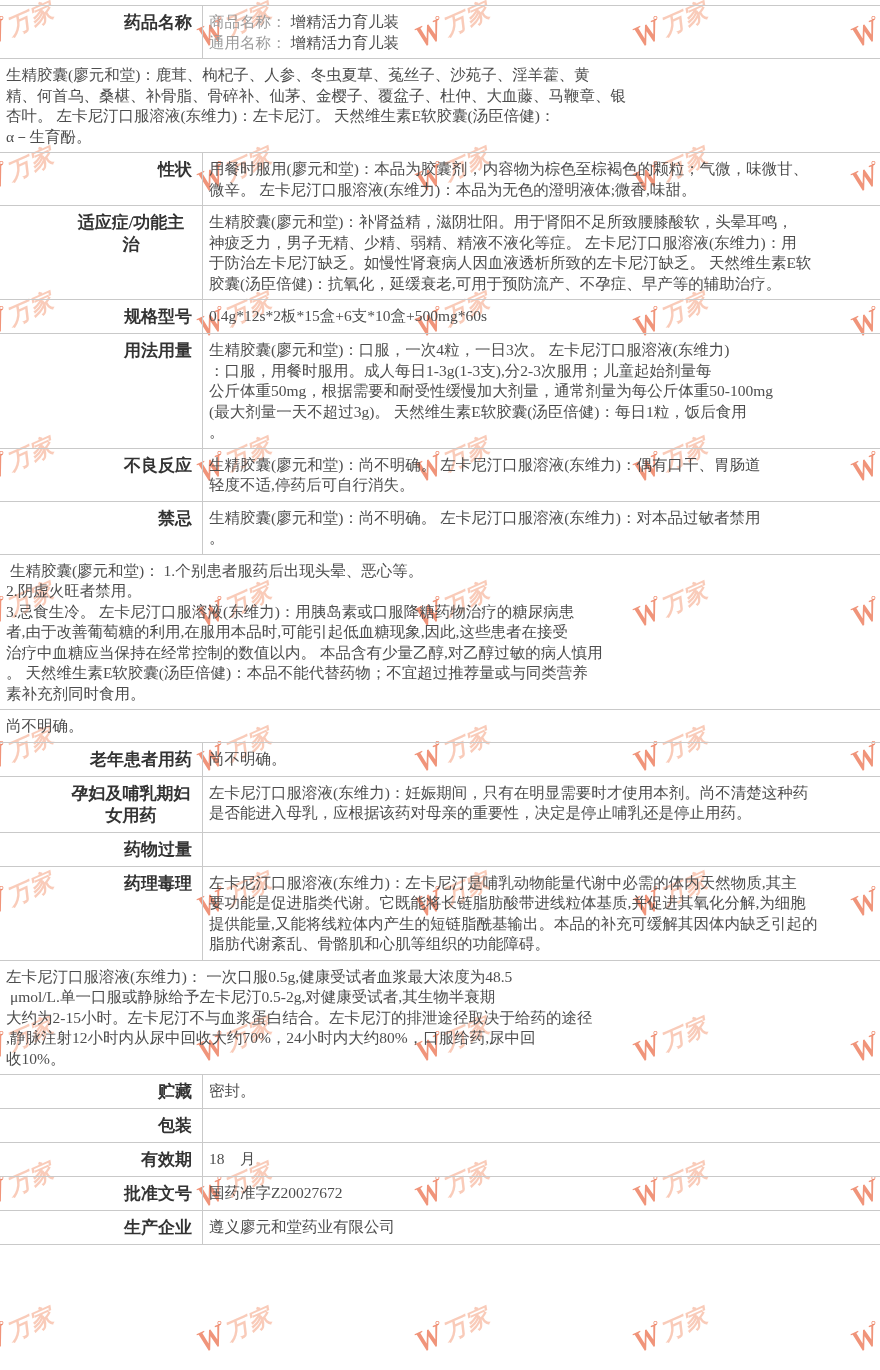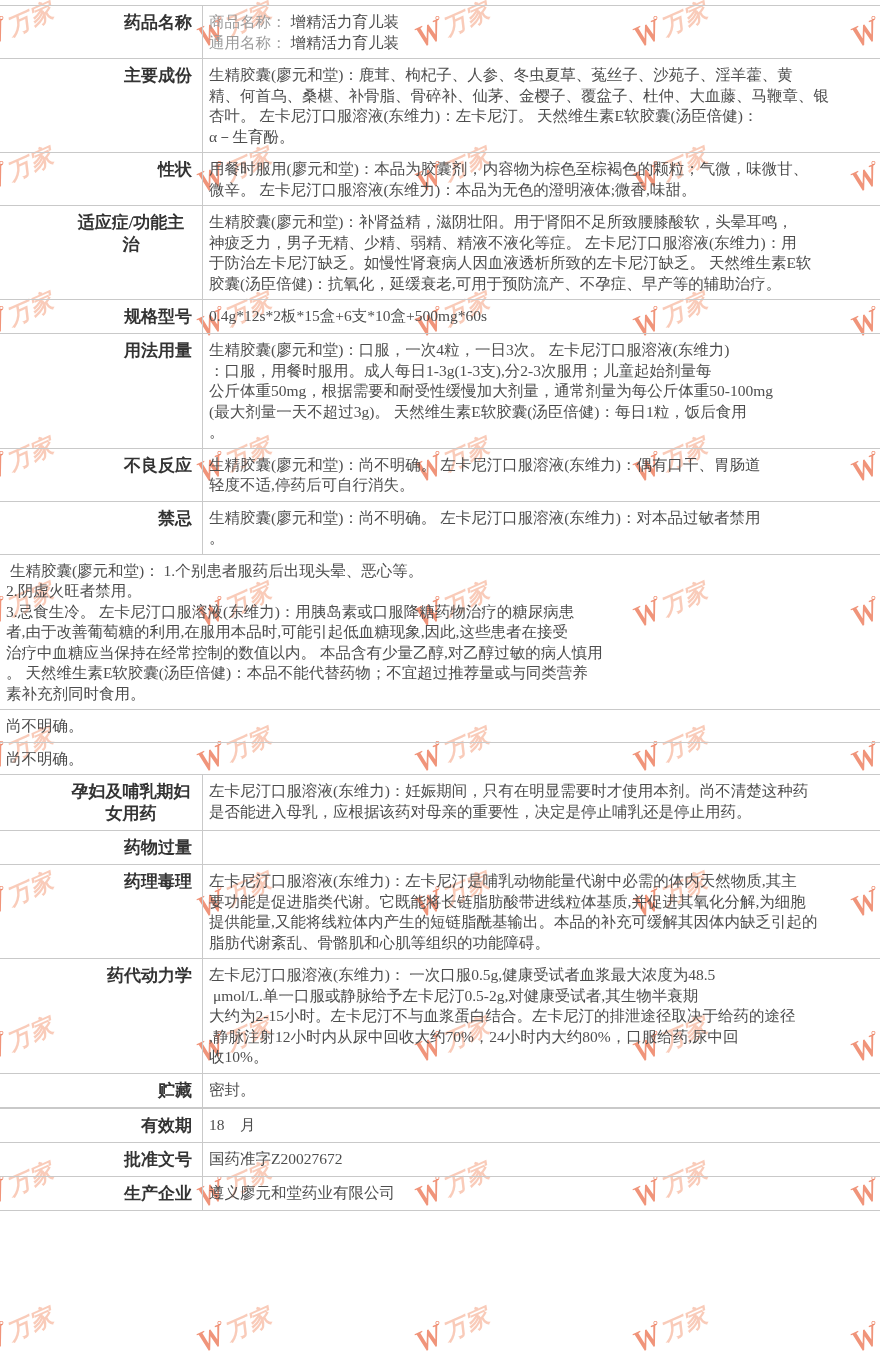--- a/index.html
+++ b/index.html
@@ -87,23 +87,20 @@
       <div class="row">
         <div class="cell-label">
           <span class="label-inner">药品名称</span>
         </div>
         <div class="cell-content">
           <div class="content-inner"><span class="muted">商品名称： </span><span class="">增精活力育儿装
 </span><span class="muted">通用名称： </span><span class="">增精活力育儿装</span></div>
         </div>
       </div>
       <div class="row">
-        <div class="cell-label">
-          <span class="label-inner">主要成份</span>
-        </div>
         <div class="cell-content">
           <div class="content-inner">生精胶囊(廖元和堂)：鹿茸、枸杞子、人参、冬虫夏草、菟丝子、沙苑子、淫羊藿、黄
 精、何首乌、桑椹、补骨脂、骨碎补、仙茅、金樱子、覆盆子、杜仲、大血藤、马鞭章、银
 杏叶。 左卡尼汀口服溶液(东维力)：左卡尼汀。 天然维生素E软胶囊(汤臣倍健)：
 α－生育酚。</div>
         </div>
       </div>
       <div class="row">
         <div class="cell-label">
           <span class="label-inner">性状</span>
@@ -172,20 +169,23 @@
 。 天然维生素E软胶囊(汤臣倍健)：本品不能代替药物；不宜超过推荐量或与同类营养
 素补充剂同时食用。</div>
         </div>
       </div>
       <div class="row">
         <div class="cell-content">
           <div class="content-inner">尚不明确。</div>
         </div>
       </div>
       <div class="row">
+        <div class="cell-label">
+          <span class="label-inner">老年患者用药</span>
+        </div>
         <div class="cell-content">
           <div class="content-inner">尚不明确。</div>
         </div>
       </div>
       <div class="row">
         <div class="cell-label">
           <span class="label-inner">孕妇及哺乳期妇女用药</span>
         </div>
         <div class="cell-content">
           <div class="content-inner">左卡尼汀口服溶液(东维力)：妊娠期间，只有在明显需要时才使用本剂。尚不清楚这种药
@@ -202,40 +202,40 @@
           <span class="label-inner">药理毒理</span>
         </div>
         <div class="cell-content">
           <div class="content-inner">左卡尼汀口服溶液(东维力)：左卡尼汀是哺乳动物能量代谢中必需的体内天然物质,其主
 要功能是促进脂类代谢。它既能将长链脂肪酸带进线粒体基质,并促进其氧化分解,为细胞
 提供能量,又能将线粒体内产生的短链脂酰基输出。本品的补充可缓解其因体内缺乏引起的
 脂肪代谢紊乱、骨骼肌和心肌等组织的功能障碍。</div>
         </div>
       </div>
       <div class="row">
-        <div class="cell-label">
-          <span class="label-inner">药代动力学</span>
-        </div>
         <div class="cell-content">
           <div class="content-inner">左卡尼汀口服溶液(东维力)： 一次口服0.5g,健康受试者血浆最大浓度为48.5
  μmol/L.单一口服或静脉给予左卡尼汀0.5-2g,对健康受试者,其生物半衰期
 大约为2-15小时。左卡尼汀不与血浆蛋白结合。左卡尼汀的排泄途径取决于给药的途径
 ,静脉注射12小时内从尿中回收大约70%，24小时内大约80%，口服给药,尿中回
 收10%。</div>
         </div>
       </div>
       <div class="row">
         <div class="cell-label">
           <span class="label-inner">贮藏</span>
         </div>
         <div class="cell-content">
           <div class="content-inner">密封。</div>
         </div>
       </div>
       <div class="row">
+        <div class="cell-label">
+          <span class="label-inner">包装</span>
+        </div>
       </div>
       <div class="row">
         <div class="cell-label">
           <span class="label-inner">有效期</span>
         </div>
         <div class="cell-content">
           <div class="content-inner">18　月</div>
         </div>
       </div>
       <div class="row">

